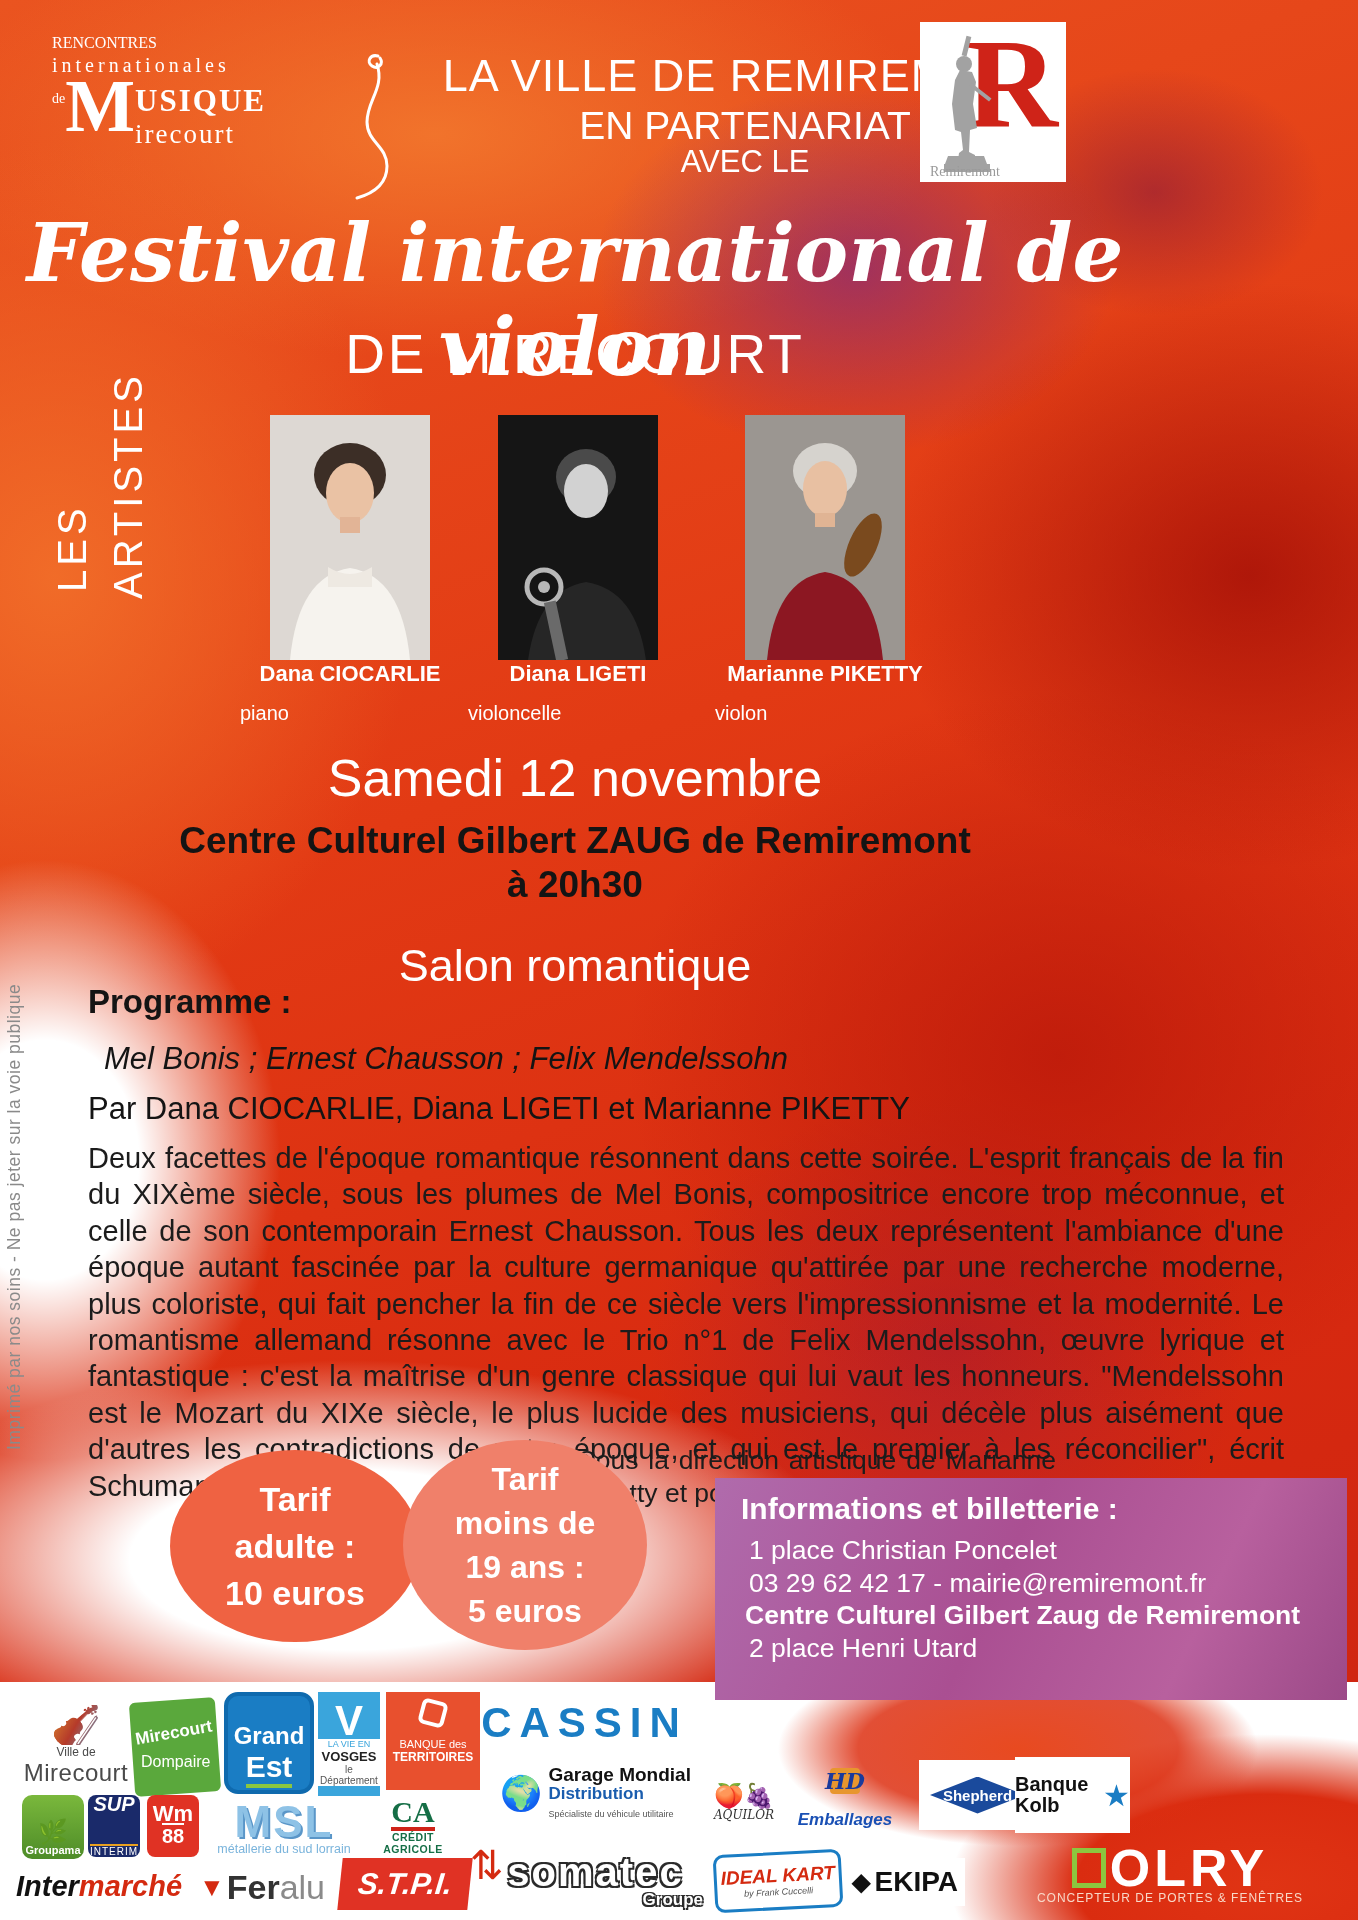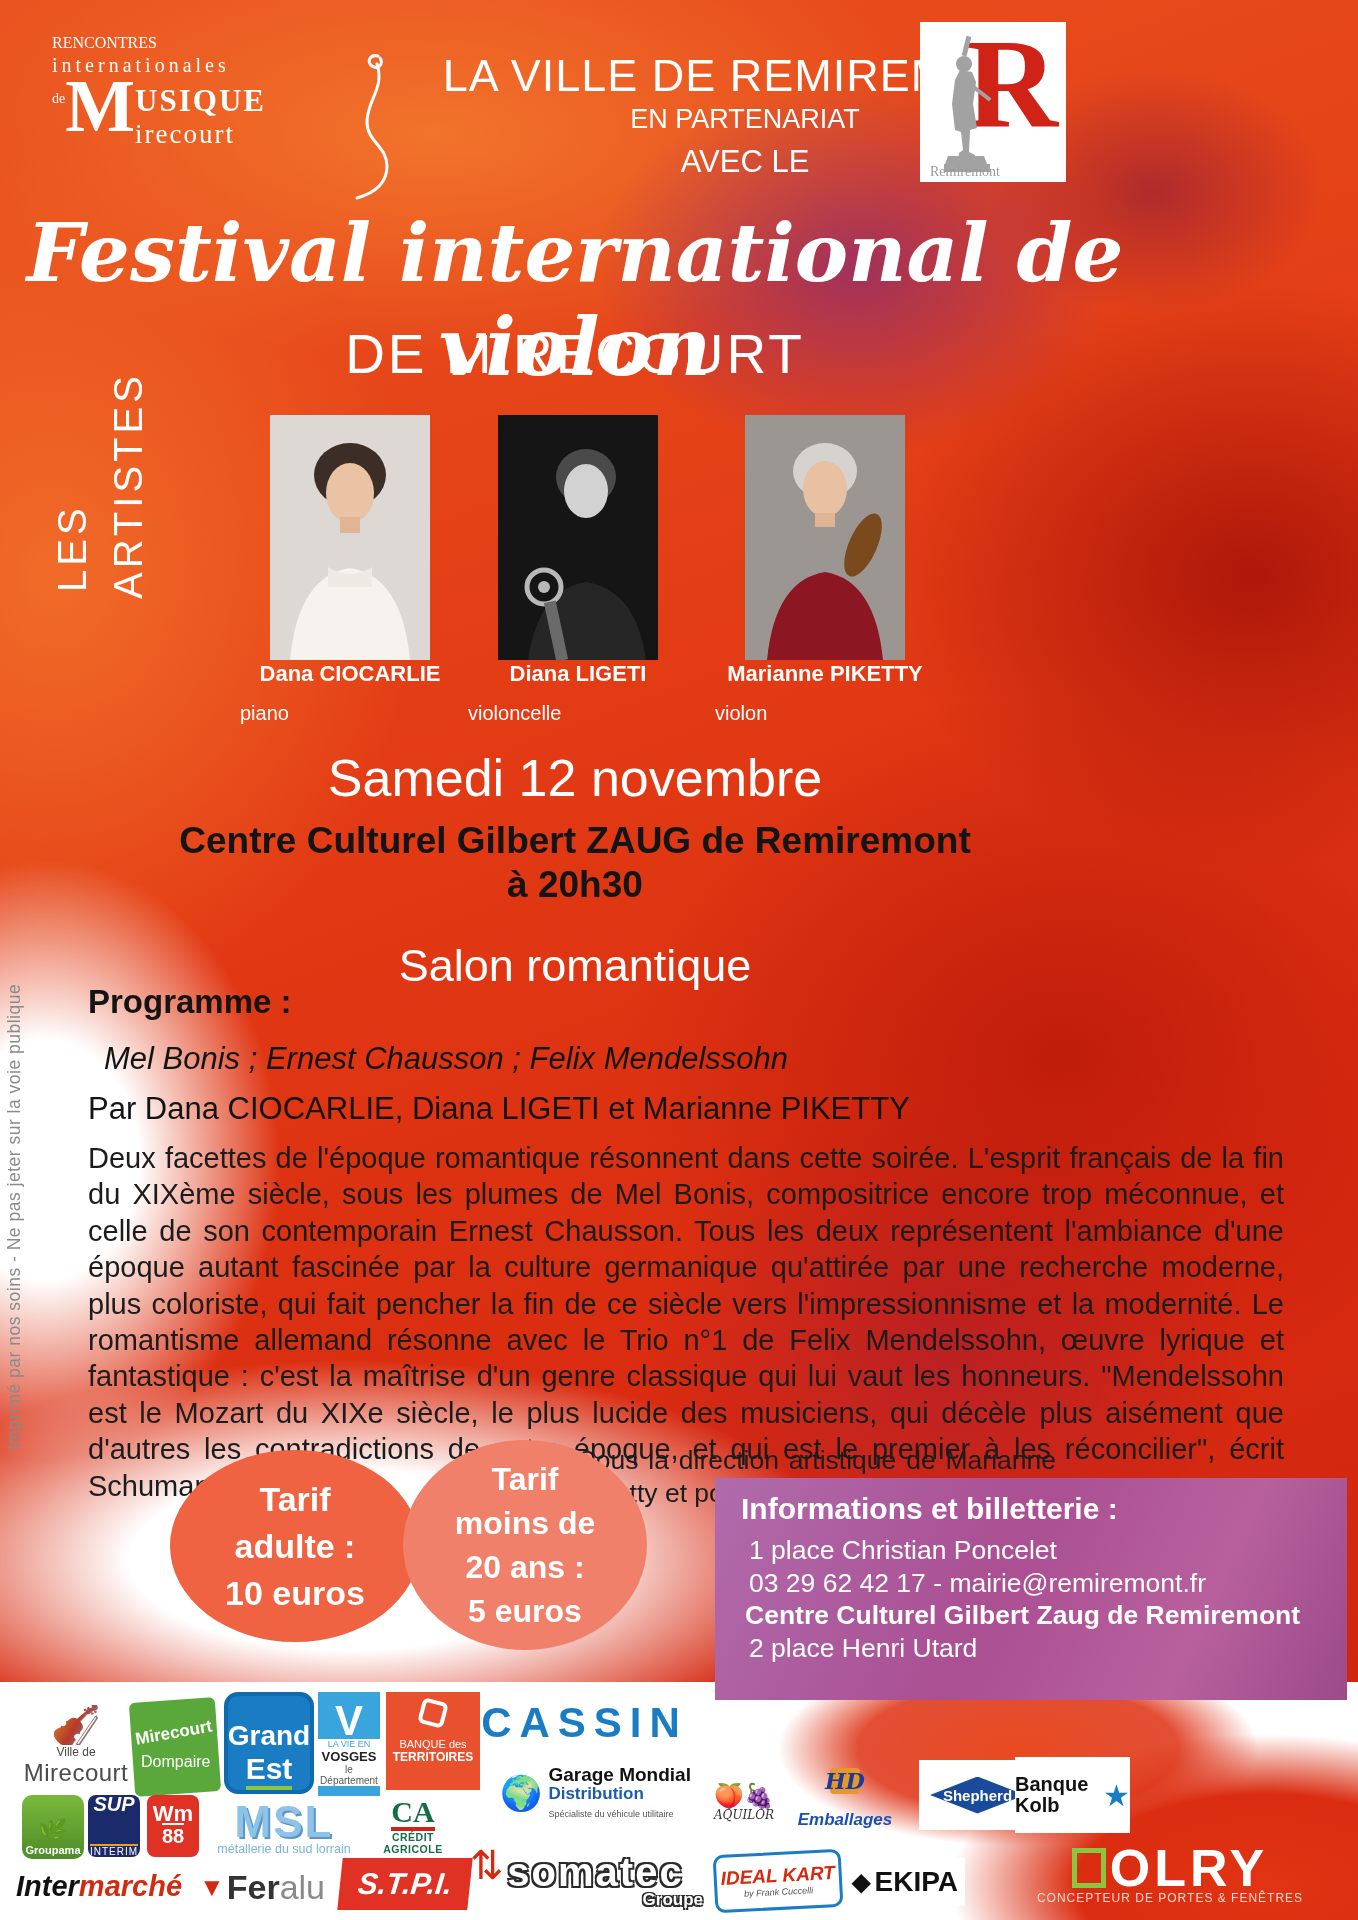--- a/index.html
+++ b/index.html
@@ -34,21 +34,21 @@
   .rim-l2 { font-size:20px; letter-spacing:4px; margin-top:2px; }
   .rim-m-row { display:flex; align-items:flex-start; margin-top:0; }
   .rim-de { font-size:14px; margin-top:14px; }
   .rim-M  { font-size:74px; line-height:.8; font-weight:bold; }
   .rim-stack { display:flex; flex-direction:column; margin-top:6px; }
   .rim-usique { font-size:31px; font-weight:bold; letter-spacing:2px; }
   .rim-irecourt { font-size:27px; letter-spacing:2px; }
   .rim-violin { position:absolute; right:-46px; top:18px; }
 
   .hdr1 { top:50px;  font-size:45px; letter-spacing:1px; z-index:4; font-weight:300;}
-  .hdr2 { top:104px; font-size:27px; z-index:4; font-weight:300;}
+  .hdr2 { top:104px; font-size:39px; z-index:4; font-weight:300;}
   .hdr3 { top:144px; font-size:31px; z-index:4; font-weight:300;}
 
   .rlogo { left:920px; top:22px; width:146px; height:160px; background:#fff; z-index:4; }
   .rlogo-R { position:absolute; right:8px; top:-12px; font-family:"Liberation Serif", serif;
              font-weight:bold; font-size:128px; color:#cf2318; }
   .rlogo-cap { position:absolute; left:10px; bottom:2px; font-size:14px; color:#9a9a9a;
                font-family:"Liberation Serif", serif; }
   .rlogo-statue { position:absolute; left:14px; top:12px; }
 
   
@@ -115,21 +115,21 @@
   .lg-mirecourt .violin { font-size:40px; line-height:1;
       background:linear-gradient(120deg,#e0922e,#b53a2a,#5aaede); -webkit-background-clip:text; background-clip:text; color:transparent; }
   .lg-mirecourt .t1 { font-size:12px; }
   .lg-mirecourt .t2 { font-size:24px; letter-spacing:.5px; }
   .lg-dompaire { left:132px; top:1700px; width:86px; height:94px; background:#5aa83c;
       color:#fff; transform:rotate(-4deg); border-radius:6px; }
   .lg-dompaire .t1 { font-size:17px; font-weight:bold; transform:rotate(-6deg); }
   .lg-dompaire .t2 { font-size:16px; transform:rotate(4deg); margin-top:10px; }
   .lg-grandest { left:224px; top:1692px; width:90px; height:102px; background:#1a7dc4;
       border-radius:14px; color:#fff; font-weight:bold; border:4px solid #0f6aae; }
-  .lg-grandest .t1 { font-size:28px;margin-top:24px; } .lg-grandest .t2 { font-size:30px; border-bottom:4px solid #8cc63f; }
+  .lg-grandest .t1 { font-size:24px;margin-top:24px; } .lg-grandest .t2 { font-size:30px; border-bottom:4px solid #8cc63f; }
   .lg-vosges { left:318px; top:1692px; width:62px; height:104px; background:#3aa5dc; color:#fff; }
   .lg-vosges .v { font-size:42px; font-weight:bold; line-height:.9; }
   .lg-vosges .t1 { font-size:9px; background:#fff; color:#3aa5dc; width:100%; }
   .lg-vosges .t2 { font-size:13px; font-weight:bold; background:#fff; color:#222; width:100%; }
   .lg-vosges .t3 { font-size:10px; background:#fff; color:#555; width:100%; }
   .lg-bdt { left:386px; top:1692px; width:94px; height:98px; background:#e8502e; color:#fff; padding-top:8px; justify-content:flex-start;}
   .lg-bdt .hex { width:26px; height:26px; border:4px solid #fff; border-radius:6px; transform:rotate(15deg); margin-bottom:12px;}
   .lg-bdt .t1 { font-size:11px; } .lg-bdt .t2 { font-size:12px; font-weight:bold; }
   .lg-cassin { left:462px; top:1698px; width:245px; height:50px; color:#1a7dc4;
       font-size:42px; font-weight:bold; letter-spacing:8px; }
@@ -307,21 +307,21 @@
   <div class="abs direction">Sous la direction artistique de Marianne Piketty et portées par les JMF Mirecourt</div>
 
   <div class="abs bubble b1">
     <span>Tarif</span>
     <span>adulte :</span>
     <span>10 euros</span>
   </div>
   <div class="abs bubble b2">
     <span>Tarif</span>
     <span>moins de</span>
-    <span>20 ans :</span>
+    <span>19 ans :</span>
     <span>5 euros</span>
   </div>
 
   <div class="abs infobox">
     <div class="info-h">Informations et billetterie :</div>
     <div class="info-line">1 place Christian Poncelet</div>
     <div class="info-line">03 29 62 42 17 - mairie@remiremont.fr</div>
     <div class="info-line bold">Centre Culturel Gilbert Zaug de Remiremont</div>
     <div class="info-line">2 place Henri Utard</div>
   </div>

